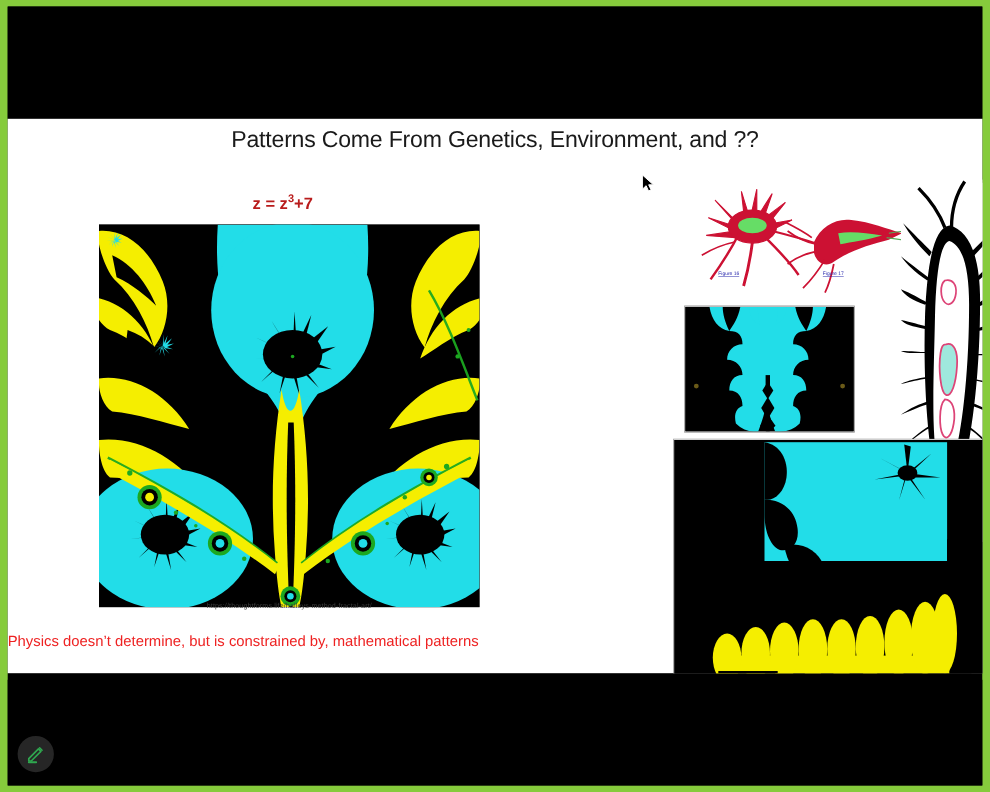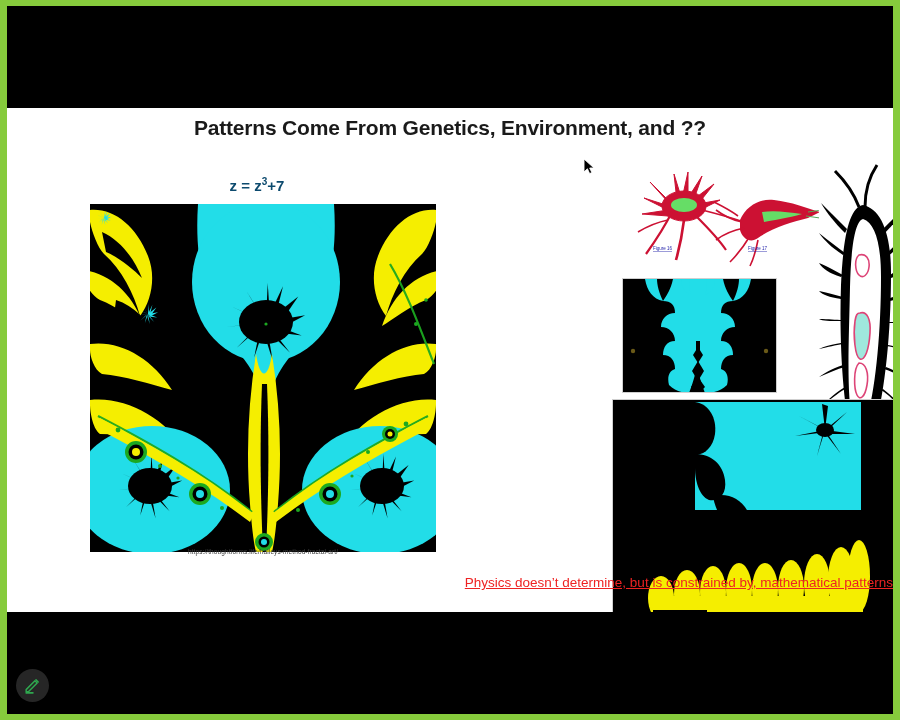--- a/index.html
+++ b/index.html
@@ -22,40 +22,40 @@
   .bottombar{position:absolute;left:0;right:0;bottom:0;height:96px;background:#000;}
 
   
   .slide{
     position:absolute;left:0;right:0;top:102px;height:504px;
     background:#ffffff;overflow:hidden;
   }
   .slide-title{
     position:absolute;left:0;right:0;top:8px;
     text-align:center;
-    font-size:21px;font-weight:bold;color:#1a1a1a;
+    font-size:21px;font-weight:normal;color:#1a1a1a;
     letter-spacing:-0.2px;
     font-family:"Liberation Sans", sans-serif;
   }
   .equation{
     position:absolute;left:160px;top:68px;width:180px;
-    text-align:center;font-size:15px;font-weight:bold;color:#0c4a6e;
+    text-align:center;font-size:15px;font-weight:bold;color:#b91c1c;
   }
   .equation sup{font-size:10px;vertical-align:super;}
 
   .img-credit{
     position:absolute;left:76px;top:440px;width:360px;
     text-align:center;font-size:6.5px;color:#3a3a3a;
     letter-spacing:0.1px;
   }
 
   .claims{
     position:absolute;left:0;right:0;top:466px;
-    text-align:right;
-    color:#ee2222;font-size:13.5px;line-height:18px;text-decoration:underline;
+    text-align:left;
+    color:#ee2222;font-size:13.5px;line-height:18px;
   }
   .claims .line{white-space:nowrap;}
 
   
   .fractal-main{
     position:absolute;left:83px;top:96px;width:346px;height:348px;
     background:#000;overflow:hidden;
   }
   .fractal-mid{
     position:absolute;left:615px;top:170px;width:155px;height:115px;

